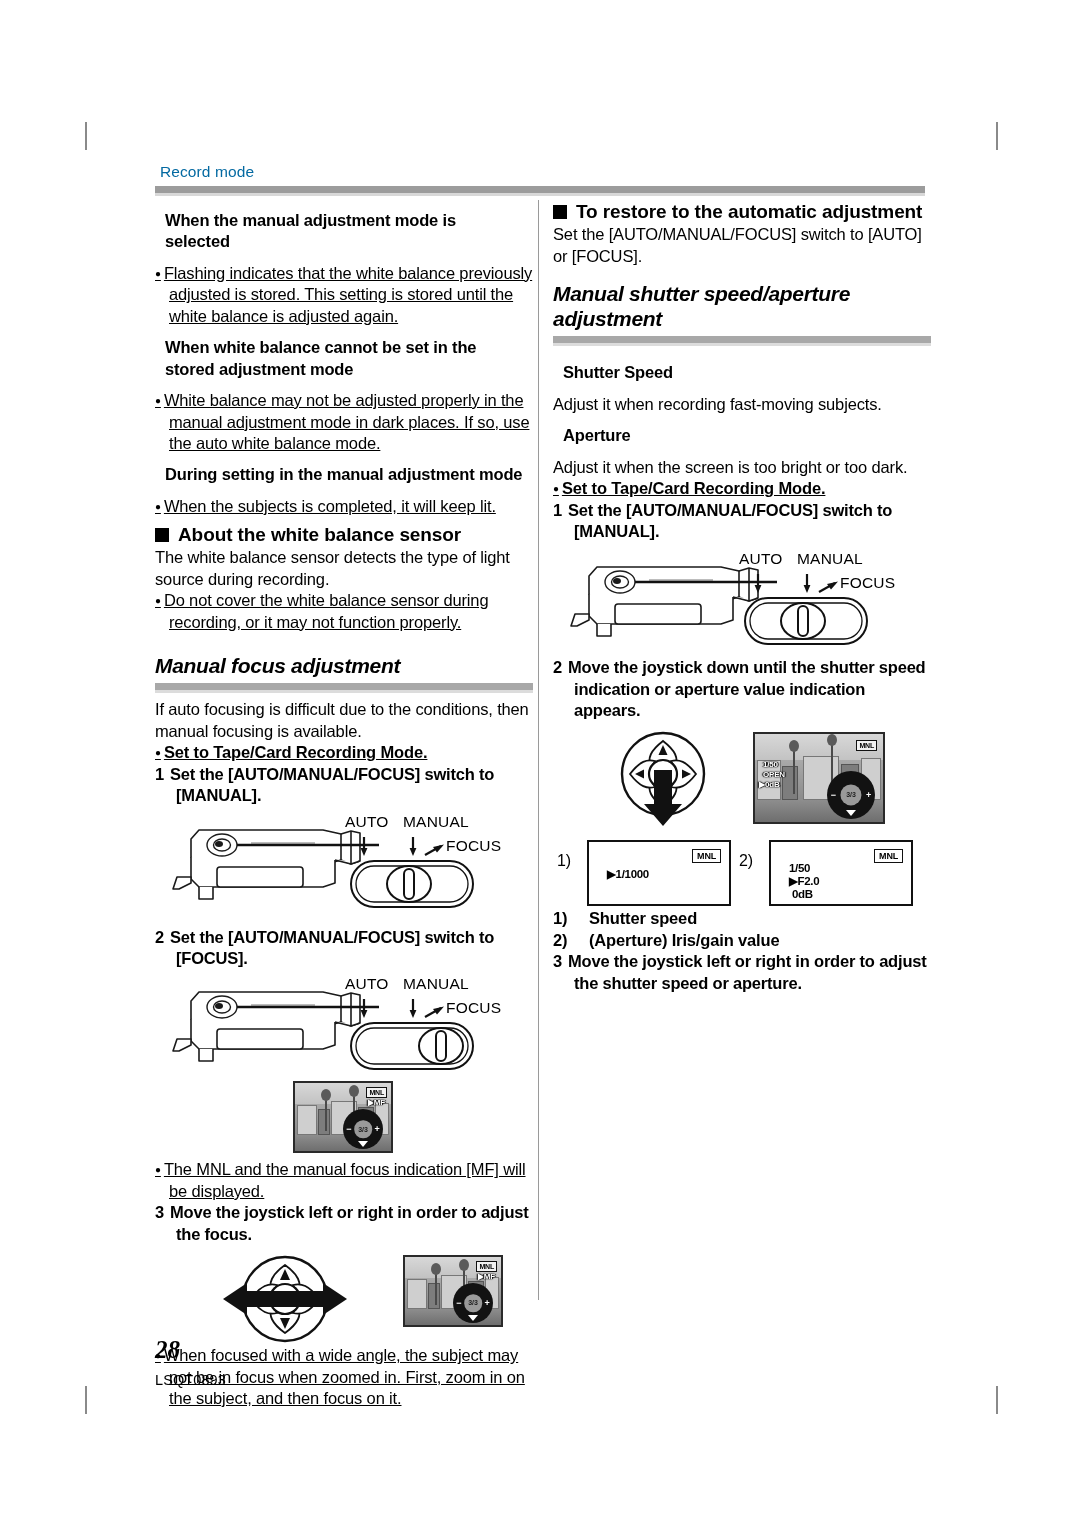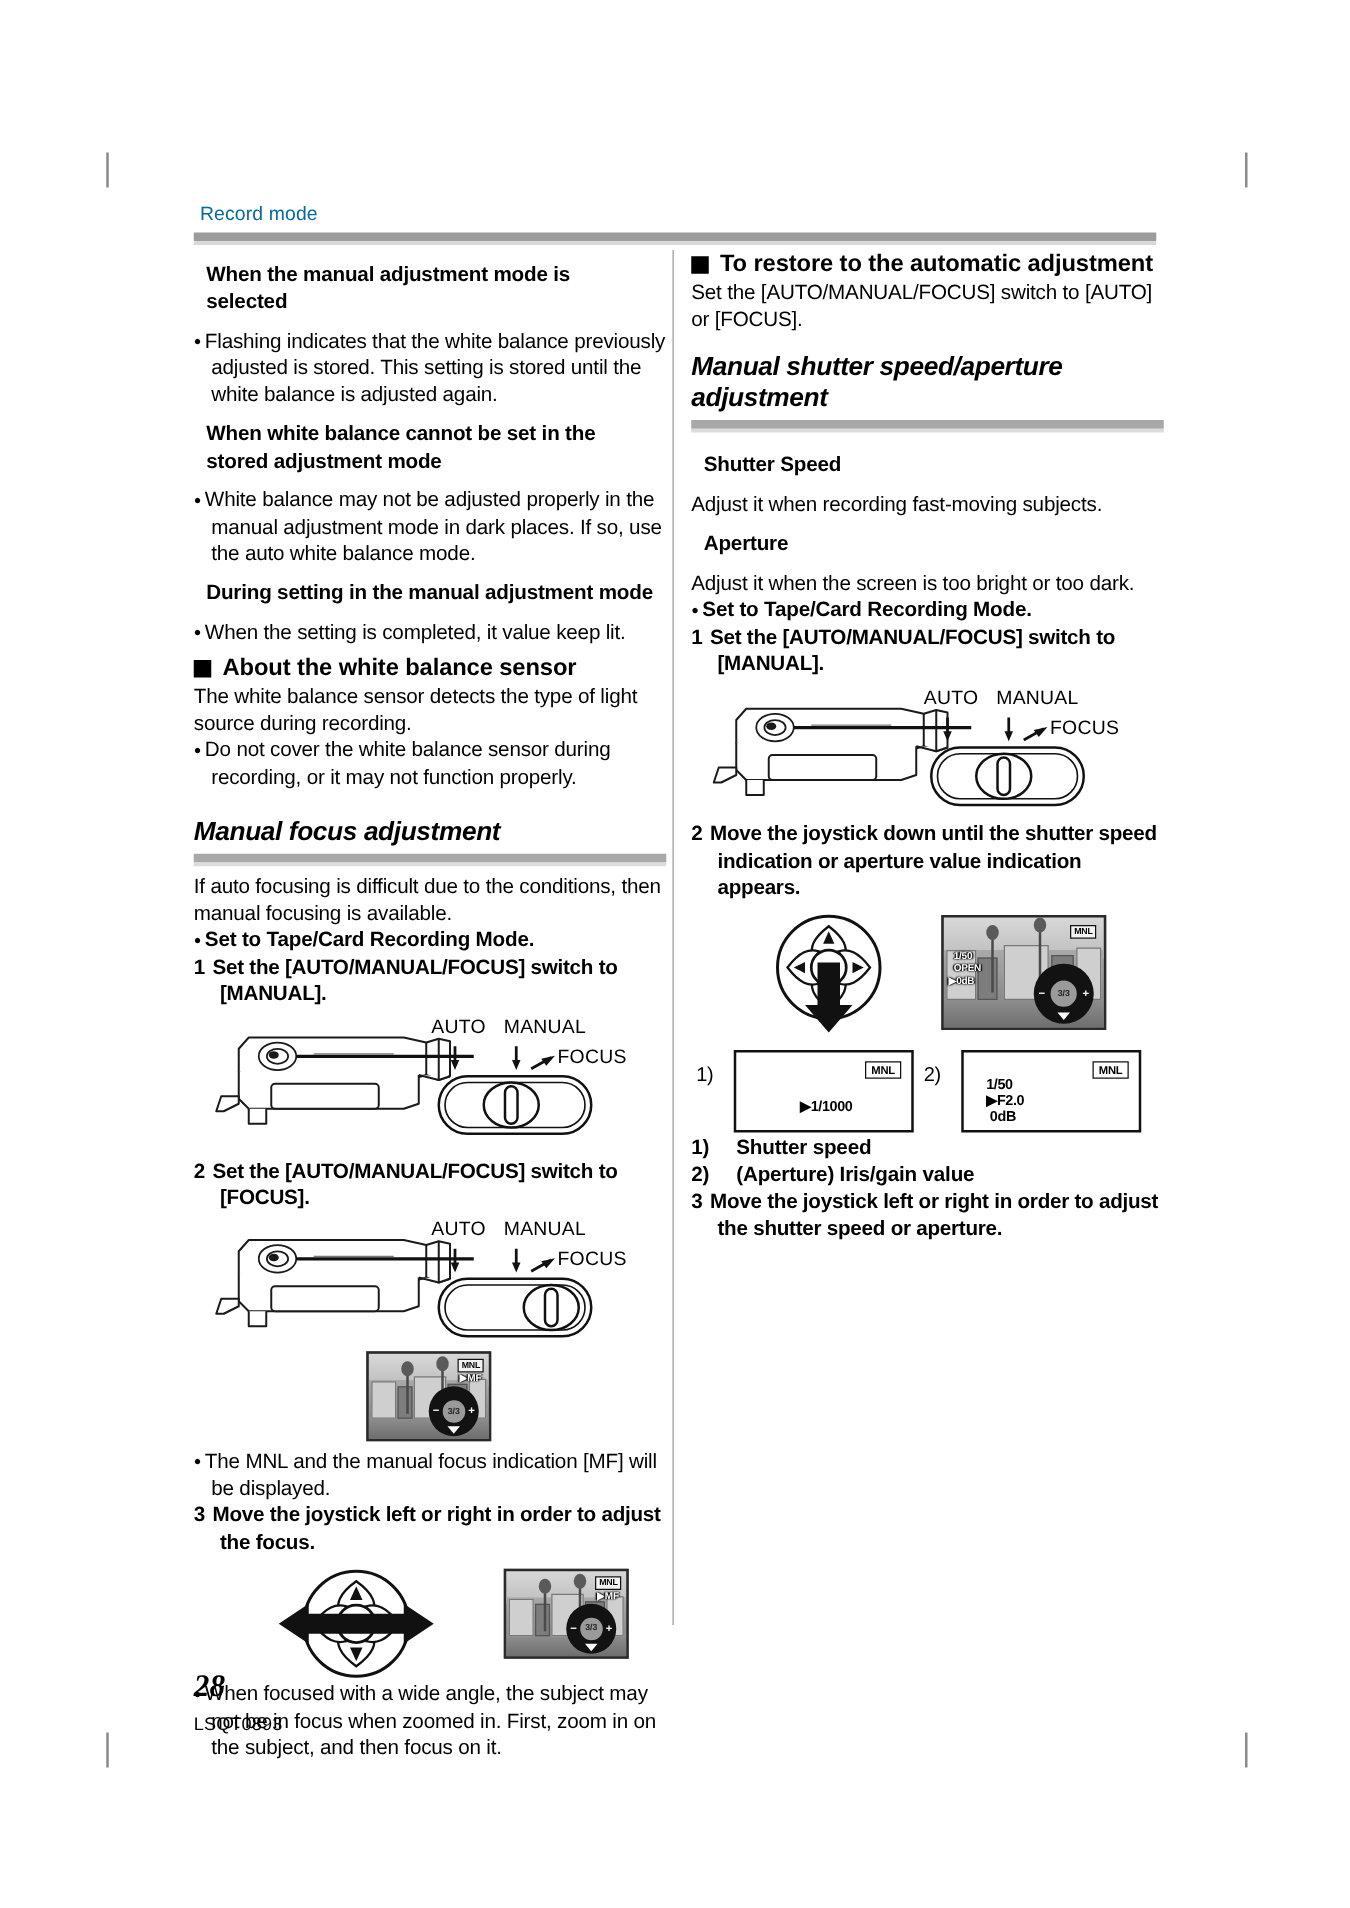--- a/index.html
+++ b/index.html
@@ -104,20 +104,21 @@
     margin: 0;
     letter-spacing: -0.15px;
   }
   .bullet {
     font-size: 16.5px;
     line-height: 1.30;
     margin: 0;
     padding-left: 14px;
     text-indent: -14px;
     letter-spacing: -0.15px;
+    text-decoration: underline;
   }
   .bullet::before {
     content: "\25CF";
     font-size: 10px;
     vertical-align: 2px;
     margin-right: 3px;
   }
   .bullet.bold { font-weight: bold; }
 
   .num-step {
@@ -352,21 +353,21 @@
 <div class="column-divider"></div>
 
 <div class="col col-left">
 
 
   <p class="sub-bold">When the manual adjustment mode is selected</p>
   <p class="bullet">Flashing indicates that the white balance previously adjusted is stored. This setting is stored until the white balance is adjusted again.</p>
   <p class="sub-bold">When white balance cannot be set in the stored adjustment mode</p>
   <p class="bullet">White balance may not be adjusted properly in the manual adjustment mode in dark places. If so, use the auto white balance mode.</p>
   <p class="sub-bold">During setting in the manual adjustment mode</p>
-  <p class="bullet">When the setting is completed, it value keep lit.</p>
+  <p class="bullet">When the subjects is completed, it will keep lit.</p>
 
   <div class="sp-6"></div>
 
   <div class="sq-head">
     <span class="sq-glyph"></span>
     <span class="sq-text">About the white balance sensor</span>
   </div>
   <p class="body-txt">The white balance sensor detects the type of light source during recording.</p>
   <p class="bullet">Do not cover the white balance sensor during recording, or it may not function properly.</p>
 
@@ -660,21 +661,21 @@
         <span class="jp">+</span>
         <span class="jd"></span>
       </div>
     </div>
   </div>
 
   <div style="position:relative;height:78px;margin-top:2px;">
     <div class="mon-label" style="left:4px;top:22px;">1)</div>
     <div class="mon-box" style="position:absolute;left:34px;top:10px;width:140px;height:62px;">
       <div class="mon-mnl">MNL</div>
-      <div class="mon-val" style="top:38px;margin-left:33px;">▶1/1000</div>
+      <div class="mon-val" style="top:26px;">▶1/1000</div>
     </div>
 
     <div class="mon-label" style="left:186px;top:22px;">2)</div>
     <div class="mon-box" style="position:absolute;left:216px;top:10px;width:140px;height:62px;">
       <div class="mon-mnl">MNL</div>
       <div class="mon-val" style="top:20px;">1/50
 ▶F2.0
  0dB</div>
     </div>
   </div>

